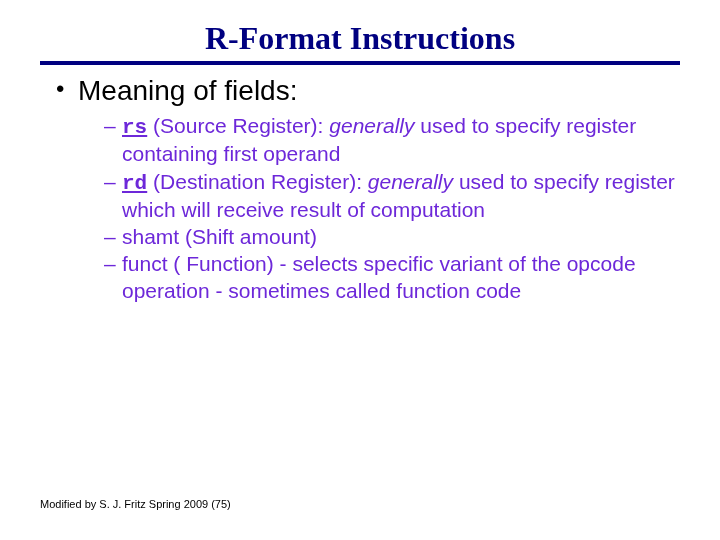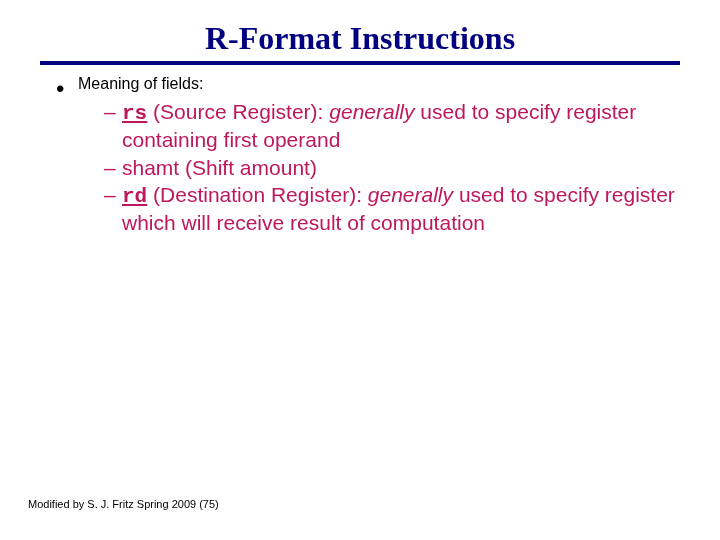--- a/index.html
+++ b/index.html
@@ -18,21 +18,21 @@
     font-size: 32px;
     color: #000080;
     margin-bottom: 4px;
   }
   .rule {
     border: none;
     border-top: 4px solid #000080;
     margin-bottom: 10px;
   }
   .main-bullet {
-    font-size: 16px;
+    font-size: 28px;
     color: #000;
     margin-left: 16px;
     margin-bottom: 6px;
     list-style: none;
     position: relative;
     padding-left: 22px;
   }
   .main-bullet::before {
     content: "•";
     position: absolute;
@@ -40,59 +40,62 @@
     top: 0;
     font-size: 24px;
     color: #000;
   }
   .sub-list {
     list-style: none;
     margin-left: 64px;
   }
   .sub-item {
     font-size: 21px;
-    color: #be185d;
+    color: #6d28d9;
     position: relative;
     padding-left: 18px;
     line-height: 1.25;
     margin-bottom: 1px;
   }
   .sub-item::before {
     content: "–";
     position: absolute;
     left: 0;
     top: 0;
   }
   .mono {
     font-family: "Courier New", Courier, monospace;
     font-weight: bold;
     text-decoration: underline;
   }
   .ital { font-style: italic; }
   .footer {
     position: absolute;
-    left: 28px;
+    left: 40px;
     bottom: 30px;
     font-size: 11px;
     color: #000;
   }
 </style>
 </head>
 <body>
 
 <h1 class="title">R-Format Instructions</h1>
 <hr class="rule">
 
 <div class="main-bullet">Meaning of fields:</div>
 
 <ul class="sub-list">
   <li class="sub-item">
     <span class="mono">rs</span><span> (Source Register): </span><span class="ital">generally</span><span> used to specify register containing first operand</span>
   </li>
   <li class="sub-item">
+    <span class="mono">rd</span><span> (Destination Register): </span><span class="ital">generally</span><span> used to specify register which will receive result of computation</span>
+  </li>
+  <li class="sub-item">
     <span>shamt (Shift amount)</span>
   </li>
   <li class="sub-item">
-    <span class="mono">rd</span><span> (Destination Register): </span><span class="ital">generally</span><span> used to specify register which will receive result of computation</span>
+    <span>funct ( Function) - selects specific variant of the opcode operation - sometimes called function code</span>
   </li>
 </ul>
 
 <div class="footer">Modified by S. J. Fritz  Spring 2009 (75)</div>
 
 </body></html>

